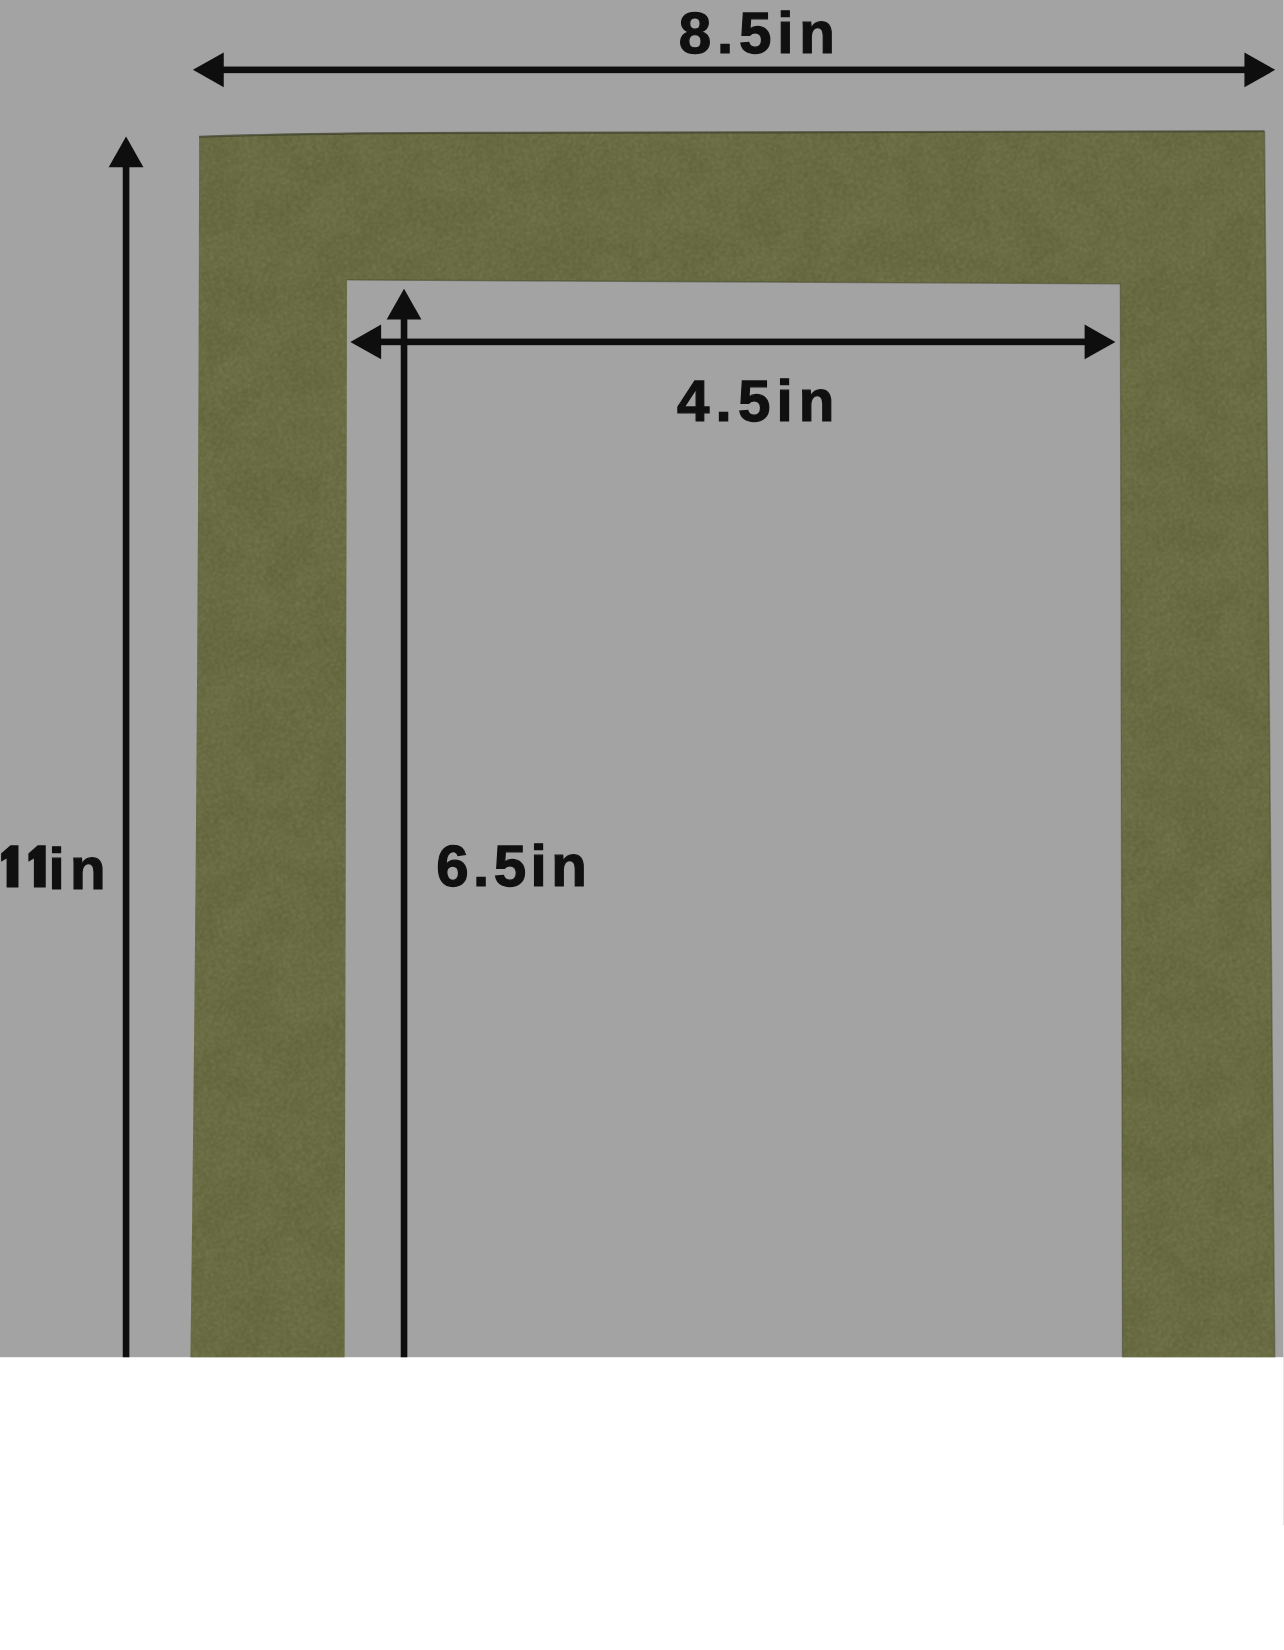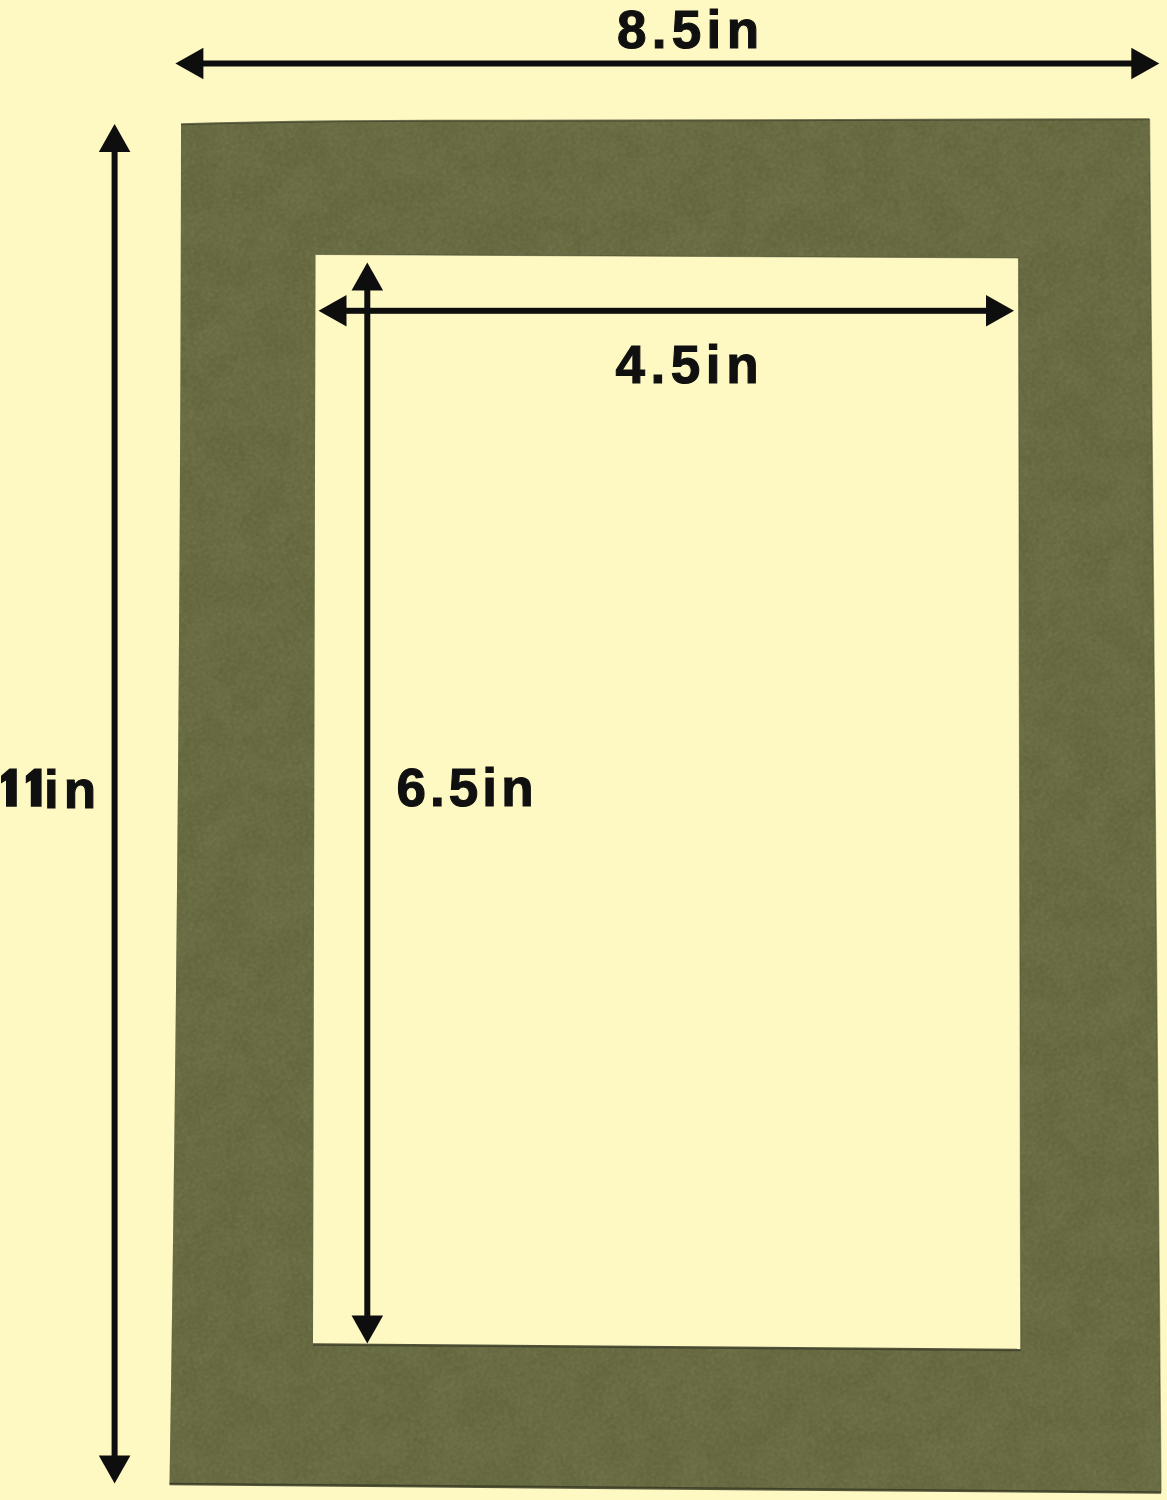--- a/index.html
+++ b/index.html
@@ -1,16 +1,16 @@
 <!DOCTYPE html>
 <html><head>
 <meta charset="utf-8">
 <style>
   html,body{margin:0;padding:0;background:#ffffff;}
-  .page{position:relative;width:1167px;height:1500px;overflow:hidden;background:#fef9c3;
+  .page{position:relative;width:1167px;height:1234px;overflow:hidden;background:#a3a3a3;
         font-family:"Liberation Sans", sans-serif;}
   svg{position:absolute;left:0;top:0;}
 </style>
 </head>
 <body>
 <div class="page">
 <svg width="1167" height="1500" viewBox="0 0 1167 1500">
   <defs>
     <filter id="grain">
       <feTurbulence type="fractalNoise" baseFrequency="0.5" numOctaves="2" seed="7"></feTurbulence>

